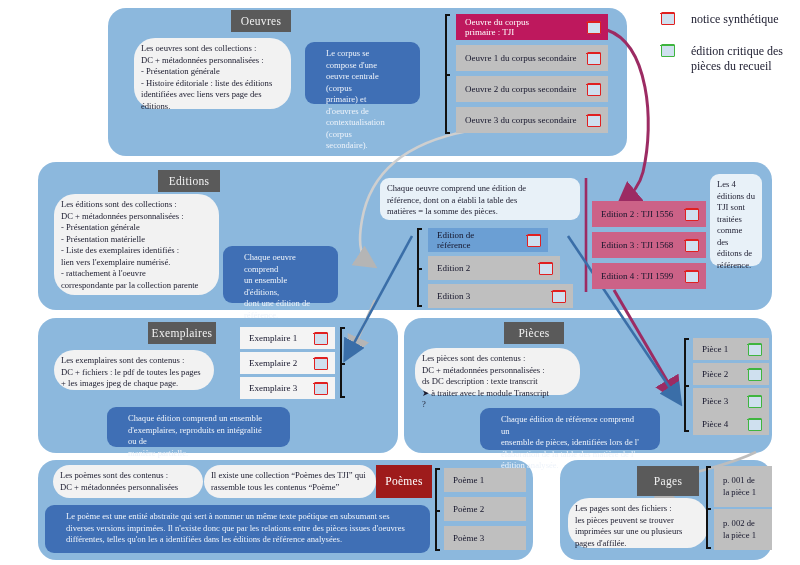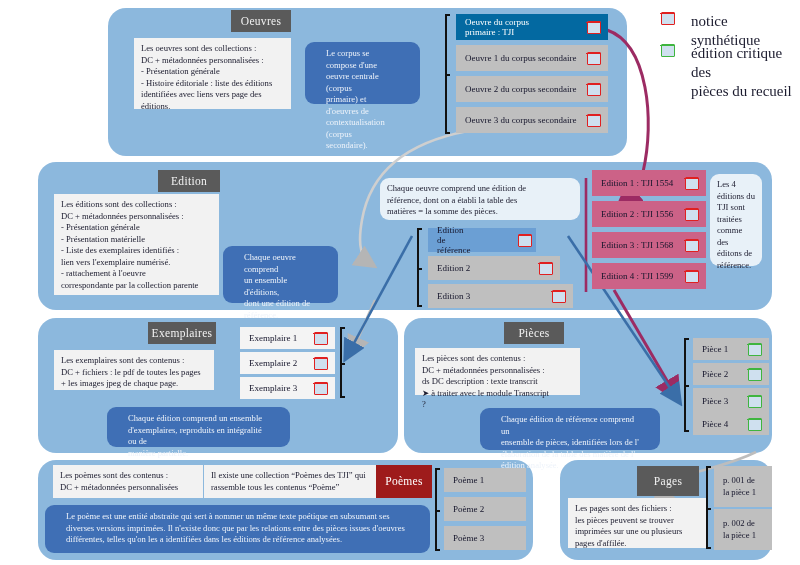--- a/index.html
+++ b/index.html
@@ -8,52 +8,52 @@
   #stage{position:relative;width:800px;height:565px;overflow:hidden;background:#fff;}
 
   .panel{position:absolute;background:#8cb8dd;border-radius:18px;}
 
   .title-chip{position:absolute;background:#5a5a5a;color:#f2f2f2;
     font-size:11.5px;text-align:center;line-height:1.1;
     display:flex;align-items:center;justify-content:center;letter-spacing:.3px;}
   .title-chip.red{background:#9e1b1b;color:#ffffff;}
 
   .note{position:absolute;background:#f2f2f2;color:#1b1b2e;font-size:8.6px;
-    line-height:1.34;padding:5px 7px;box-sizing:border-box;white-space:pre-line;}
+    line-height:1.34;padding:5px 7px;box-sizing:border-box;white-space:pre-line;border-radius:21px;}
   .note.rounded{background:#e8f1f8;border-radius:9px;}
 
   .bubble{position:absolute;background:#3f6fb5;color:#eef3fa;font-size:8.6px;
     line-height:1.34;padding:6px 21px;box-sizing:border-box;border-radius:9px;
     white-space:pre-line;}
 
   .row{position:absolute;box-sizing:border-box;display:flex;align-items:center;
     font-size:9px;color:#15152b;padding-left:9px;}
   .row.grey{background:#bfbfbf;}
   .row.white{background:#f4f4f4;}
   .row.pink{background:#cc6287;}
-  .row.magenta{background:#0369a1;color:#ffffff;gap:32px;}
+  .row.magenta{background:#be185d;color:#ffffff;gap:32px;}
   .row.blueon{background:#6b9fd4;}
   .row .lbl{flex:1;}
 
   
   .doc{width:14px;height:13px;box-sizing:border-box;background:#cfe0ef;
     border:1.6px solid #e02020;border-radius:1px;position:relative;margin-right:7px;
     flex:0 0 auto;}
   .doc::before{content:"";position:absolute;left:-1.6px;top:-1.6px;width:14px;height:3px;
     border-bottom:1.4px solid #e02020;box-sizing:border-box;}
   .doc.green{border-color:#3fb53f;}
   .doc.green::before{border-bottom-color:#3fb53f;}
 
   .bracket{position:absolute;border-left:2.4px solid #111;
     border-top:2.4px solid #111;border-bottom:2.4px solid #111;width:5px;box-sizing:border-box;}
   .bracket::after{content:"";position:absolute;left:-2.4px;top:50%;width:5px;height:0;
     border-top:2.4px solid #111;}
 
   .legend-item{position:absolute;display:flex;align-items:flex-start;}
-  .legend-item .ltxt{font-size:15px;color:#1b1b2e;line-height:1.25;margin-left:9px;
+  .legend-item .ltxt{font-size:12px;color:#1b1b2e;line-height:1.25;margin-left:9px;
     white-space:pre-line;}
 
   svg.edges{position:absolute;left:0;top:0;width:800px;height:565px;pointer-events:none;}
 </style>
 </head>
 <body>
 
 <div id="stage">
 
   <div class="panel" style="left:108px;top:8px;width:519px;height:148px;"></div>
@@ -133,56 +133,52 @@
   </div>
   <div class="row grey" style="left:456px;top:76px;width:152px;height:26px;">
     <span class="lbl">Oeuvre 2  du corpus secondaire</span>
     <span class="doc"></span>
   </div>
   <div class="row grey" style="left:456px;top:107px;width:152px;height:26px;">
     <span class="lbl">Oeuvre 3  du corpus secondaire</span>
     <span class="doc"></span>
   </div>
 
-  <div class="title-chip" style="left:158px;top:170px;width:62px;height:22px;">Edition</div>
+  <div class="title-chip" style="left:158px;top:170px;width:62px;height:22px;">Editions</div>
   <div class="note" style="left:54px;top:194px;width:165px;height:101px;">Les éditions sont des collections :
 DC + métadonnées personnalisées :
 - Présentation générale
 - Présentation matérielle
 - Liste des exemplaires identifiés :
 lien vers l'exemplaire numérisé.
 - rattachement à l'oeuvre
 correspondante par la collection parente</div>
   <div class="bubble" style="left:223px;top:246px;width:115px;height:57px;">Chaque oeuvre comprend
 un ensemble d'éditions,
 dont une édition de
 référence.</div>
   <div class="note rounded" style="left:380px;top:178px;width:200px;height:42px;">Chaque oeuvre comprend une édition de
 référence, dont on a établi la table des
 matières = la somme des pièces.</div>
 
   <div class="bracket" style="left:417px;top:228px;height:79px;"></div>
 
-  <div class="row blueon" style="left:428px;top:228px;width:108px;height:24px;gap:48px;">
+  <div class="row blueon" style="left:428px;top:228px;width:120px;height:24px;gap:48px;">
     <span class="lbl">Edition de référence</span>
     <span class="doc"></span>
   </div>
   <div class="row grey" style="left:428px;top:256px;width:132px;height:24px;">
     <span class="lbl">Edition 2</span>
     <span class="doc"></span>
   </div>
   <div class="row grey" style="left:428px;top:284px;width:145px;height:24px;">
     <span class="lbl">Edition 3</span>
     <span class="doc"></span>
   </div>
 
-  <div class="row pink" style="left:592px;top:170px;width:114px;height:26px;">
-    <span class="lbl">Edition 1 : TJI 1554</span>
-    <span class="doc"></span>
-  </div>
   <div class="row pink" style="left:592px;top:201px;width:114px;height:26px;">
     <span class="lbl">Edition 2 : TJI 1556</span>
     <span class="doc"></span>
   </div>
   <div class="row pink" style="left:592px;top:232px;width:114px;height:26px;">
     <span class="lbl">Edition 3 : TJI 1568</span>
     <span class="doc"></span>
   </div>
   <div class="row pink" style="left:592px;top:263px;width:114px;height:26px;">
     <span class="lbl">Edition 4 : TJI 1599</span>

